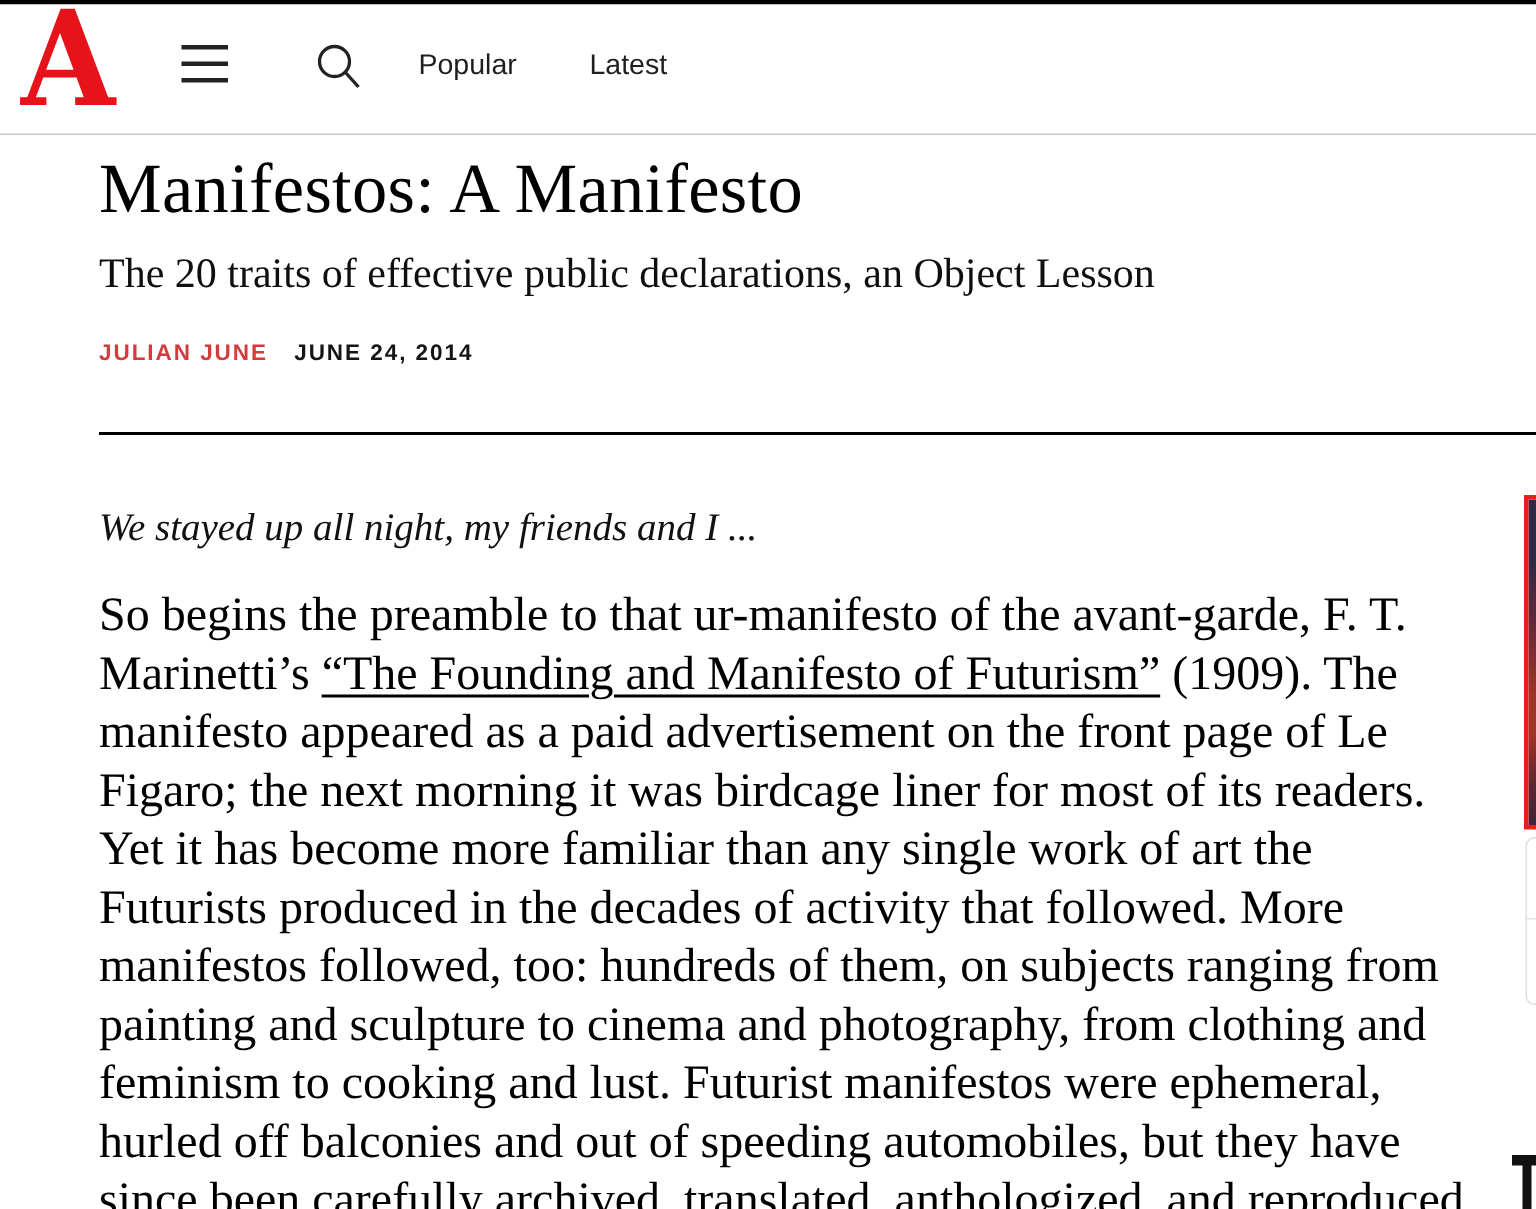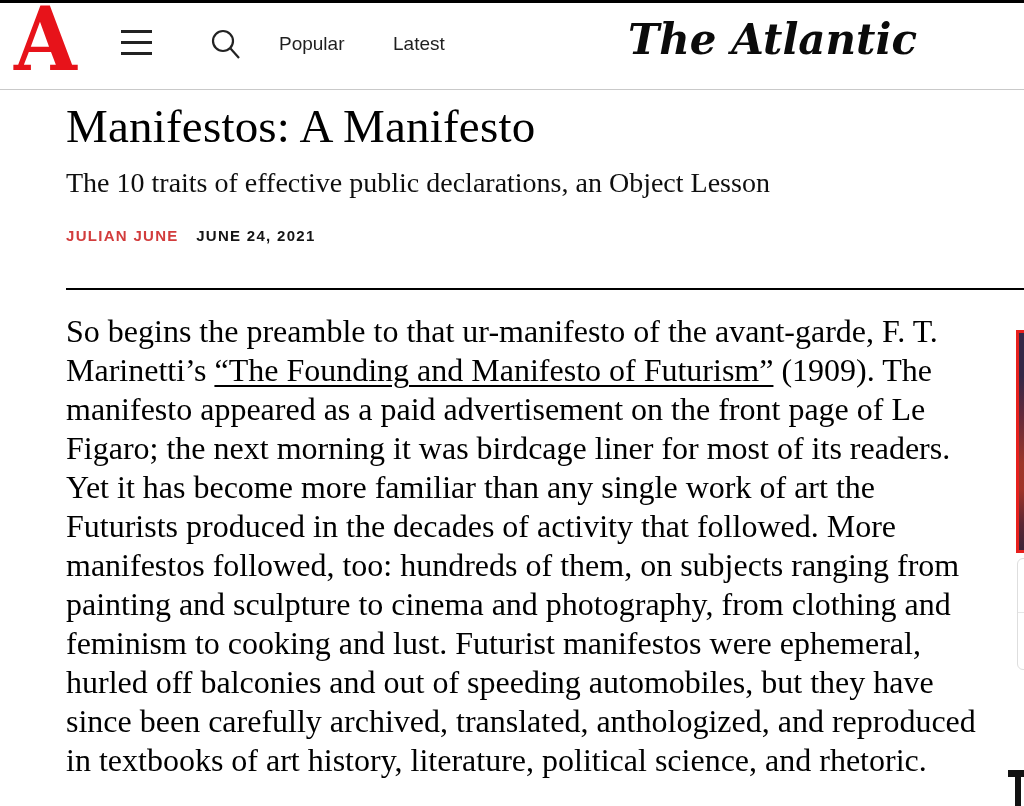--- a/index.html
+++ b/index.html
@@ -106,34 +106,34 @@
   <div class="search">
     <svg width="34" height="34" viewBox="0 0 34 34">
       <circle cx="15" cy="14" r="10" fill="none" stroke="#222" stroke-width="2.2"></circle>
       <line x1="22.5" y1="21.5" x2="31" y2="31" stroke="#222" stroke-width="2.2"></line>
     </svg>
   </div>
 
   <a class="nav-link nav-popular">Popular</a>
   <a class="nav-link nav-latest">Latest</a>
 
-  <a class="wordmark">The Atlantic</a>
 </header>
 
 <main>
   <h1 class="headline">Manifestos: A Manifesto</h1>
-  <h2 class="dek">The 10 traits of effective public declarations, an Object Lesson</h2>
+  <h2 class="dek">The 20 traits of effective public declarations, an Object Lesson</h2>
 
   <div class="byline-row">
     <a class="author">JULIAN JUNE</a>
-    <span class="pubdate">JUNE 24, 2021</span>
+    <span class="pubdate">JUNE 24, 2014</span>
   </div>
 
   <hr class="rule">
 
+  <p class="lede">We stayed up all night, my friends and I ...</p>
 
   <p class="body-par"><span>So begins the preamble to that ur-manifesto of the avant-garde, F. T. Marinetti’s </span><a>“The Founding and Manifesto of Futurism”</a><span> (1909). The manifesto appeared as a paid advertisement on the front page of Le Figaro; the next morning it was birdcage liner for most of its readers. Yet it has become more familiar than any single work of art the Futurists produced in the decades of activity that followed. More manifestos followed, too: hundreds of them, on subjects ranging from painting and sculpture to cinema and photography, from clothing and feminism to cooking and lust. Futurist manifestos were ephemeral, hurled off balconies and out of speeding automobiles, but they have since been carefully archived, translated, anthologized, and reproduced in textbooks of art history, literature, political science, and rhetoric.</span></p>
 </main>
 
 <div class="rail-ad"></div>
 
 <div class="rail-card">
   <div class="rail-card-divider"></div>
 </div>
 

